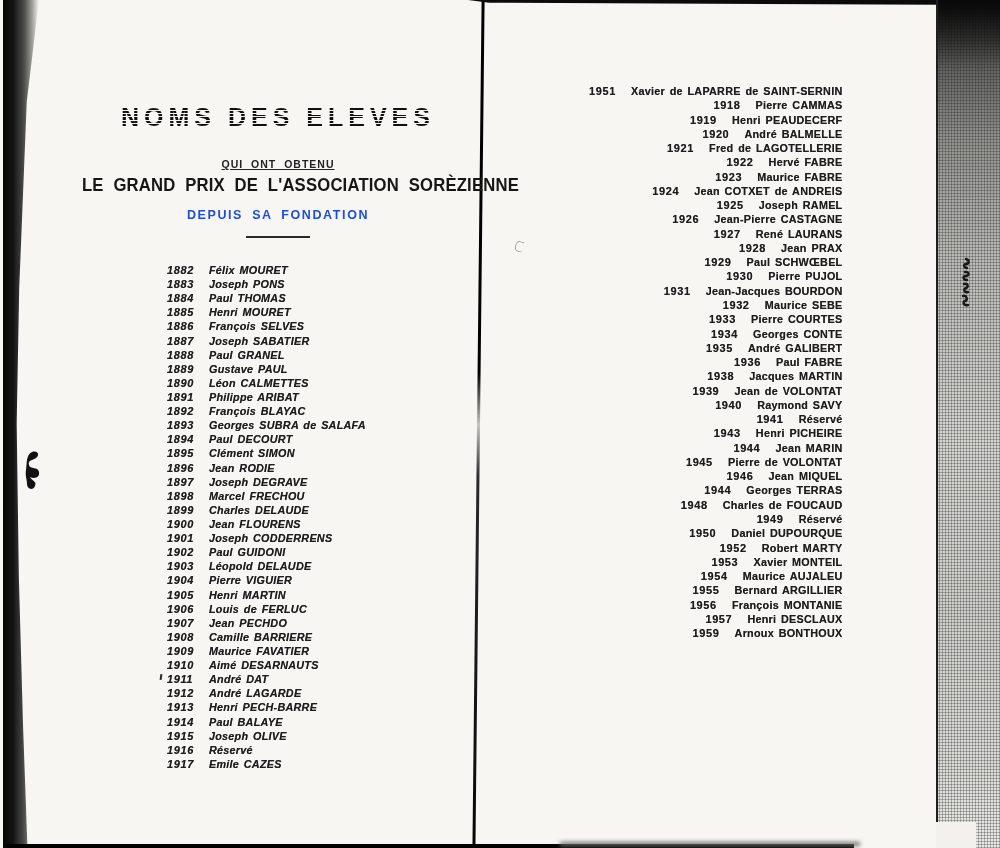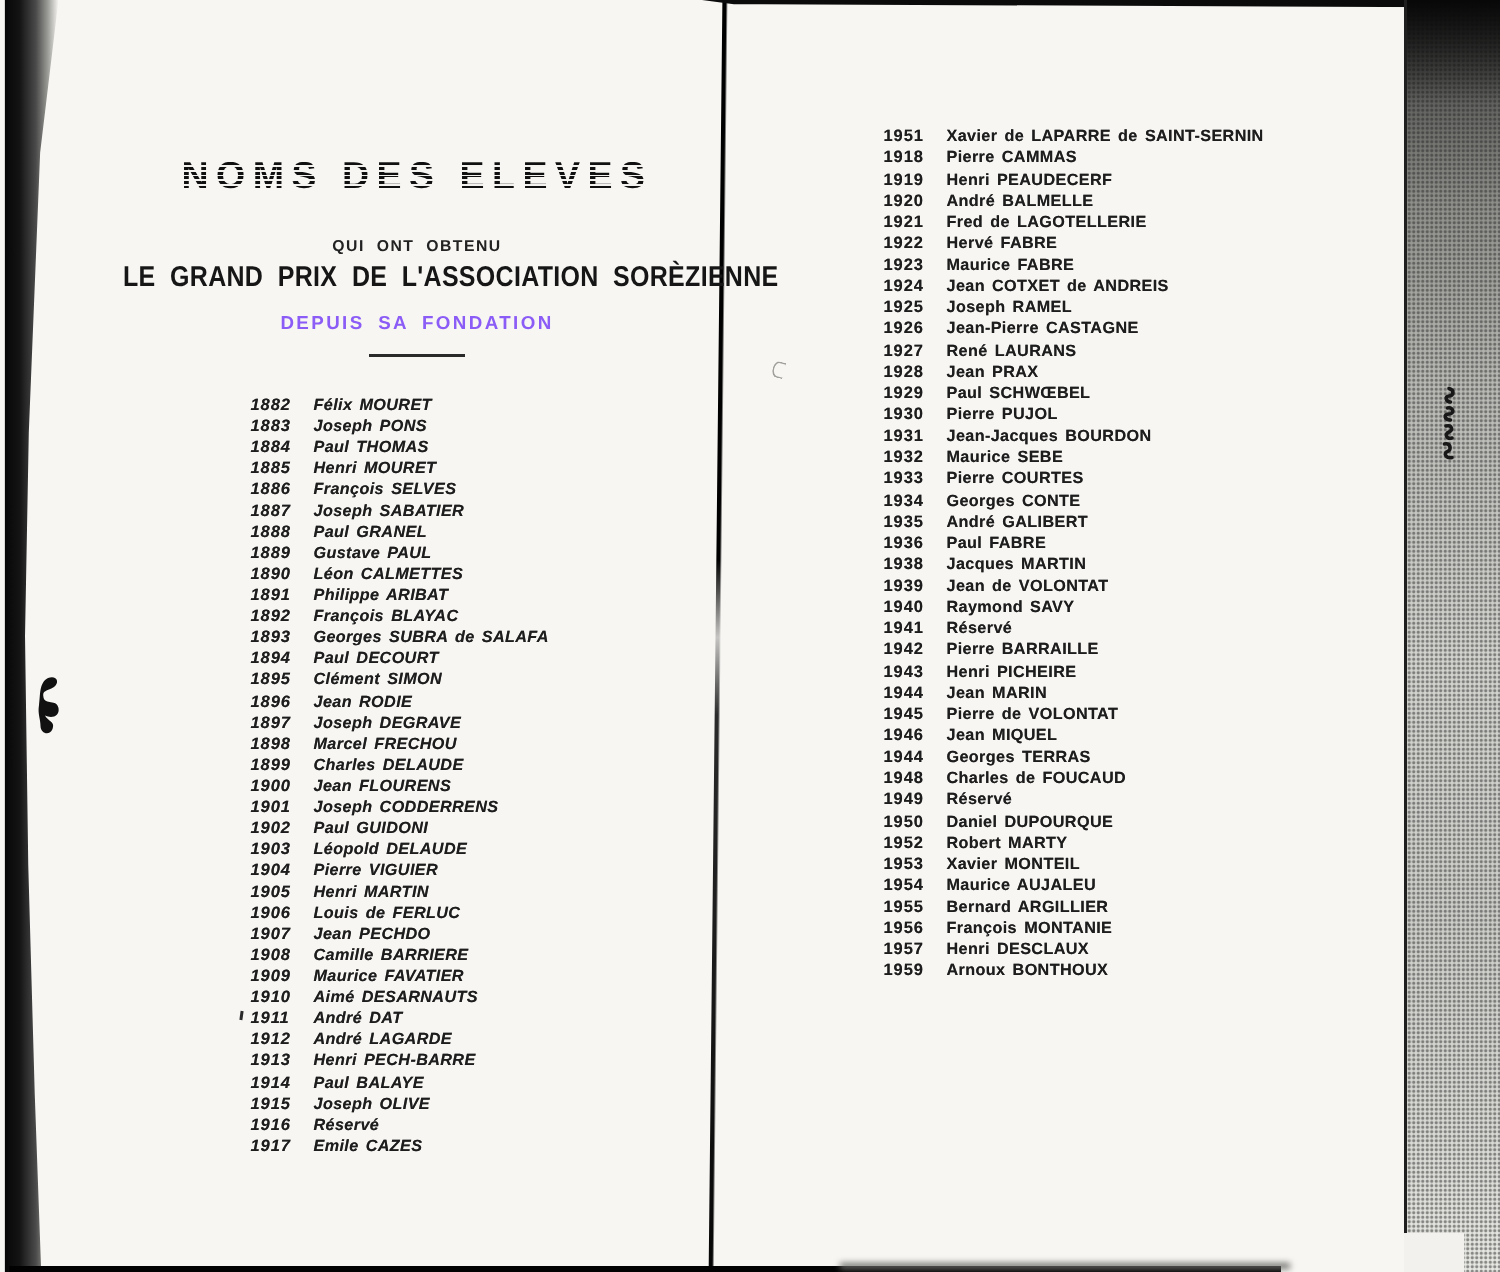--- a/index.html
+++ b/index.html
@@ -72,43 +72,43 @@
   }
   @supports ((-webkit-background-clip:text) or (background-clip:text)){
     .t1{
       background:repeating-linear-gradient(to top,#101010 0 2.1px,#f3f2ef 2.1px 3.1px);
       -webkit-background-clip:text;background-clip:text;color:transparent;
       text-shadow:none;
     }
   }
   .t2{
     position:absolute;top:158px;left:0;width:100%;
-    font-size:10.5px;font-weight:700;letter-spacing:1px;word-spacing:4px;color:#222;
+    font-size:10.5px;font-weight:700;letter-spacing:1px;word-spacing:4px;color:#222;text-decoration:underline;
   }
   .t3{
     position:absolute;top:175px;left:-20px;width:400px;
     font-size:17px;font-weight:700;letter-spacing:.2px;word-spacing:5px;white-space:nowrap;
     transform:scale(.98,1.12);color:#161616;
   }
   .t4{
     position:absolute;top:208px;left:0;width:100%;
-    font-size:12.5px;font-weight:700;letter-spacing:1.6px;word-spacing:4px;color:#8b5cf6;
+    font-size:12.5px;font-weight:700;letter-spacing:1.6px;word-spacing:4px;color:#1d4ed8;
   }
   .rule{
     position:absolute;top:236px;left:50%;transform:translateX(-50%);
     width:64px;height:2px;background:#2a2a2a;
   }
 
   
   .list{position:absolute;}
   .list-left{left:167px;top:264px;font-style:italic;}
   .list-right{left:589px;top:85px;}
   .row{display:flex;align-items:baseline;}
   .list-left .row{height:14.12px;}
-  .list-right .row{height:14.27px;}
+  .list-right .row{height:14.27px;justify-content:flex-end;}
   .year{
     width:31px;font-size:11px;font-weight:700;letter-spacing:.6px;color:#1d1d1d;
     text-shadow:0 0 .4px rgba(20,20,20,.65);
   }
   .name{
     margin-left:11px;font-size:10.8px;font-weight:700;letter-spacing:.25px;word-spacing:1.5px;
     color:#1d1d1d;white-space:nowrap;
     text-shadow:0 0 .4px rgba(20,20,20,.65);
   }
 </style>
@@ -439,24 +439,20 @@
       <div class="row">
         <span class="year">1940</span>
         <span class="name">Raymond SAVY</span>
       </div>
 
       <div class="row">
         <span class="year">1941</span>
         <span class="name">Réservé</span>
       </div>
 
-      <div class="row">
-        <span class="year">1942</span>
-        <span class="name">Pierre BARRAILLE</span>
-      </div>
 
       <div class="row">
         <span class="year">1943</span>
         <span class="name">Henri PICHEIRE</span>
       </div>
 
       <div class="row">
         <span class="year">1944</span>
         <span class="name">Jean MARIN</span>
       </div>

